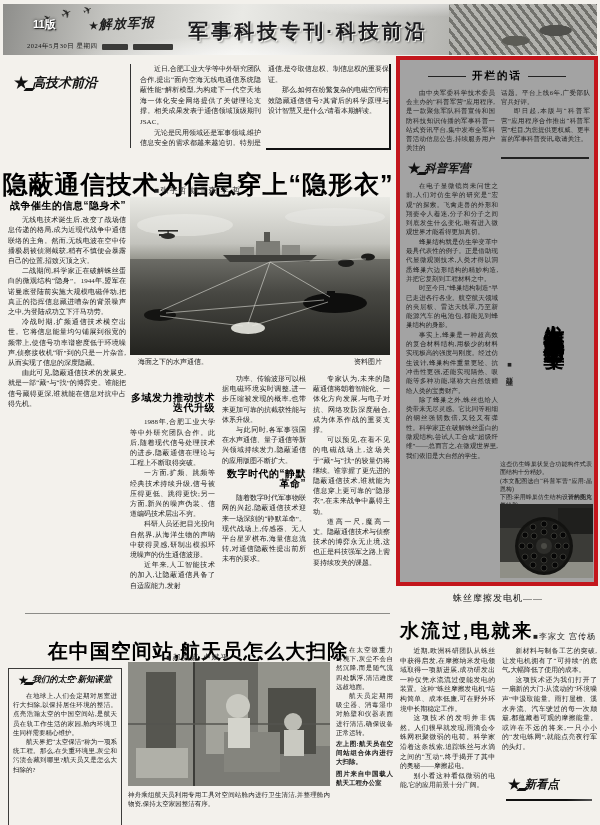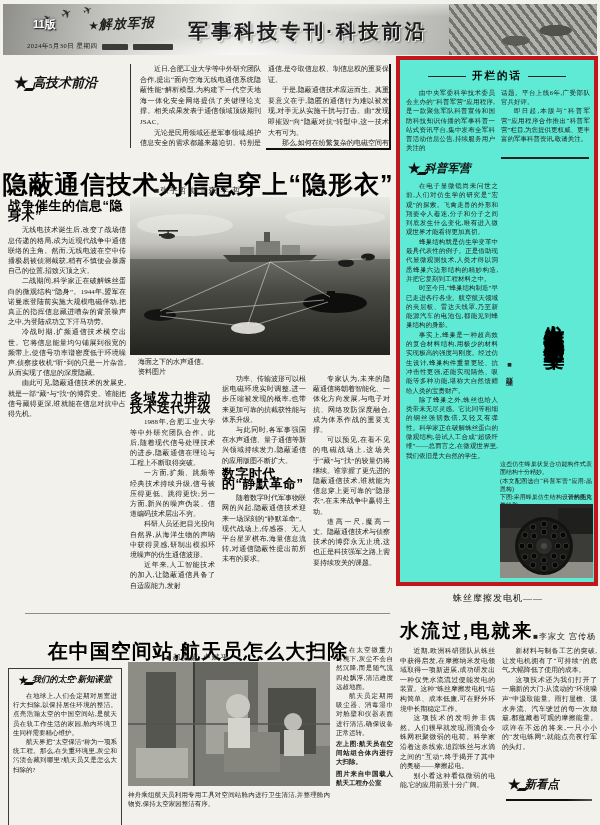--- a/index.html
+++ b/index.html
@@ -59,29 +59,29 @@
   .intro-br{position:absolute;left:389px;top:64px;width:2px;height:86px;background:#111;}
   .intro-bb{position:absolute;left:266px;top:148px;width:125px;height:2px;background:#111;}
 
   
   .main-headline{position:absolute;left:0;top:151px;width:396px;text-align:center;
     font-family:"Liberation Sans",sans-serif;font-weight:bold;font-size:25px;letter-spacing:1px;color:#000;}
   .byline{position:absolute;text-align:center;font-size:8px;color:#222;letter-spacing:1px;}
   .main-byline{left:0;top:185px;width:396px;}
   .col{position:absolute;overflow:hidden;font-size:7px;line-height:10.2px;text-align:justify;color:#222;}
   .col p{margin:0;text-indent:2em;}
-  .col h4{margin:3px 0 4px 0;text-align:left;text-indent:0;
-    font-family:"Liberation Sans",sans-serif;font-size:13px;letter-spacing:.5px;color:#000;}
+  .col h4{margin:3px 0 4px 0;text-align:right;text-indent:0;
+    font-family:"Liberation Sans",sans-serif;font-size:10px;letter-spacing:.5px;color:#000;}
   .c1{left:8px;top:198px;width:118px;height:410px;}
   .c2{left:130px;top:374px;width:85px;height:236px;margin-top:16px;}
   .c3{left:222px;top:374px;width:84px;height:236px;}
   .c4{left:313px;top:374px;width:77px;height:236px;}
   .illus{position:absolute;left:130px;top:197px;width:260px;height:158px;}
   .illus-cap{position:absolute;left:130px;top:357px;width:260px;display:flex;justify-content:space-between;
-    padding:0 8px;box-sizing:border-box;font-size:7px;color:#222;flex-direction:column;}
+    padding:0 8px;box-sizing:border-box;font-size:7px;color:#222;}
   .hr-main{position:absolute;left:25px;top:613px;width:365px;height:1px;background:#8c8c88;}
 
   
   .space-headline{position:absolute;left:0;top:621px;width:396px;text-align:center;
     font-family:"Liberation Sans",sans-serif;font-weight:bold;font-size:20px;letter-spacing:1px;color:#000;}
   .space-byline{left:0;top:652px;width:396px;}
   .space-box{position:absolute;left:8px;top:668px;width:114px;height:160px;border:1px solid #3c3c3a;
     box-sizing:border-box;padding:3px 4px;overflow:hidden;}
   .space-box .bx-head{display:flex;justify-content:center;margin:2px 0 5px 0;}
   .space-box .bx-text{font-size:6.5px;line-height:9.2px;text-align:justify;color:#222;}
@@ -89,21 +89,21 @@
   .space-photo{position:absolute;left:128px;top:662px;width:202px;height:124px;}
   .space-caption{position:absolute;left:128px;top:790px;width:202px;font-size:6.5px;line-height:9px;
     text-align:justify;color:#222;}
   .space-right{position:absolute;left:336px;top:645px;width:57px;height:180px;overflow:hidden;
     font-size:6.5px;line-height:9.2px;text-align:justify;color:#222;}
   .space-right p{margin:0;text-indent:2em;}
   .space-right .bcap{font-weight:bold;text-indent:0;margin-top:2px;}
 
   
   .redbox{position:absolute;left:396px;top:56px;width:202px;height:530px;border:4px solid #c3161c;
-    box-sizing:border-box;background:#5eead4;}
+    box-sizing:border-box;background:#a3a3a3;}
   .open-head{position:absolute;left:0;top:9px;width:194px;display:flex;align-items:center;justify-content:center;gap:6px;
     font-family:"Liberation Sans",sans-serif;font-weight:bold;font-size:10.5px;letter-spacing:2px;color:#000;}
   .open-head .dash{width:38px;height:1px;background:#222;}
   .opencol{position:absolute;top:28px;width:89px;height:66px;overflow:hidden;
     font-size:6.5px;line-height:9.2px;text-align:justify;color:#222;}
   .opencol p{margin:0;text-indent:2em;}
   .oc1{left:6px;} .oc2{left:101px;}
   .oc2 p:first-child{text-indent:0;}
   .open-rule{position:absolute;left:101px;top:97px;width:88px;height:2px;background:#222;}
   .lbl-kepu-pos{left:8px;top:101px;}
@@ -157,21 +157,20 @@
     <span class="seclogo"><span class="st">★</span><span class="sw"></span></span>
     <span>高技术前沿</span>
   </div>
   <div class="intro-vline"></div>
   <div class="introcol ic1">
       <p>近日,合肥工业大学等中外研究团队合作,提出“面向空海无线电通信系统隐蔽性能”解析模型,为构建下一代空天地海一体化安全网络提供了关键理论支撑。相关成果发表于通信领域顶级期刊JSAC。</p>
       <p>无论是民用领域还是军事领域,维护信息安全的需求都越来越迫切。特别是在现代战场上,如何在敌人监视下,既保持电磁“隐身”,又能与后方实现</p>
     </div>
   <div class="introcol ic2">
       <p>通信,是夺取信息权、制信息权的重要保证。</p>
-      <p>于是,隐蔽通信技术应运而生。其重要意义在于,隐匿的通信行为难以被发现,对手无从实施干扰与打击。由“发现即摧毁”向“隐蔽对抗”转型中,这一技术大有可为。</p>
       <p>那么,如何在纷繁复杂的电磁空间有效隐藏通信信号?其背后的科学原理与设计智慧又是什么?请看本期解读。</p>
     </div>
   <div class="intro-br"></div>
   <div class="intro-bb"></div>
 
   <h1 class="main-headline">隐蔽通信技术为信息穿上“隐形衣”</h1>
   <div class="byline main-byline">■张宇哲 姚雪森 李 哲</div>
 
   <div class="col c1">
     <h4>战争催生的信息“隐身术”</h4>

